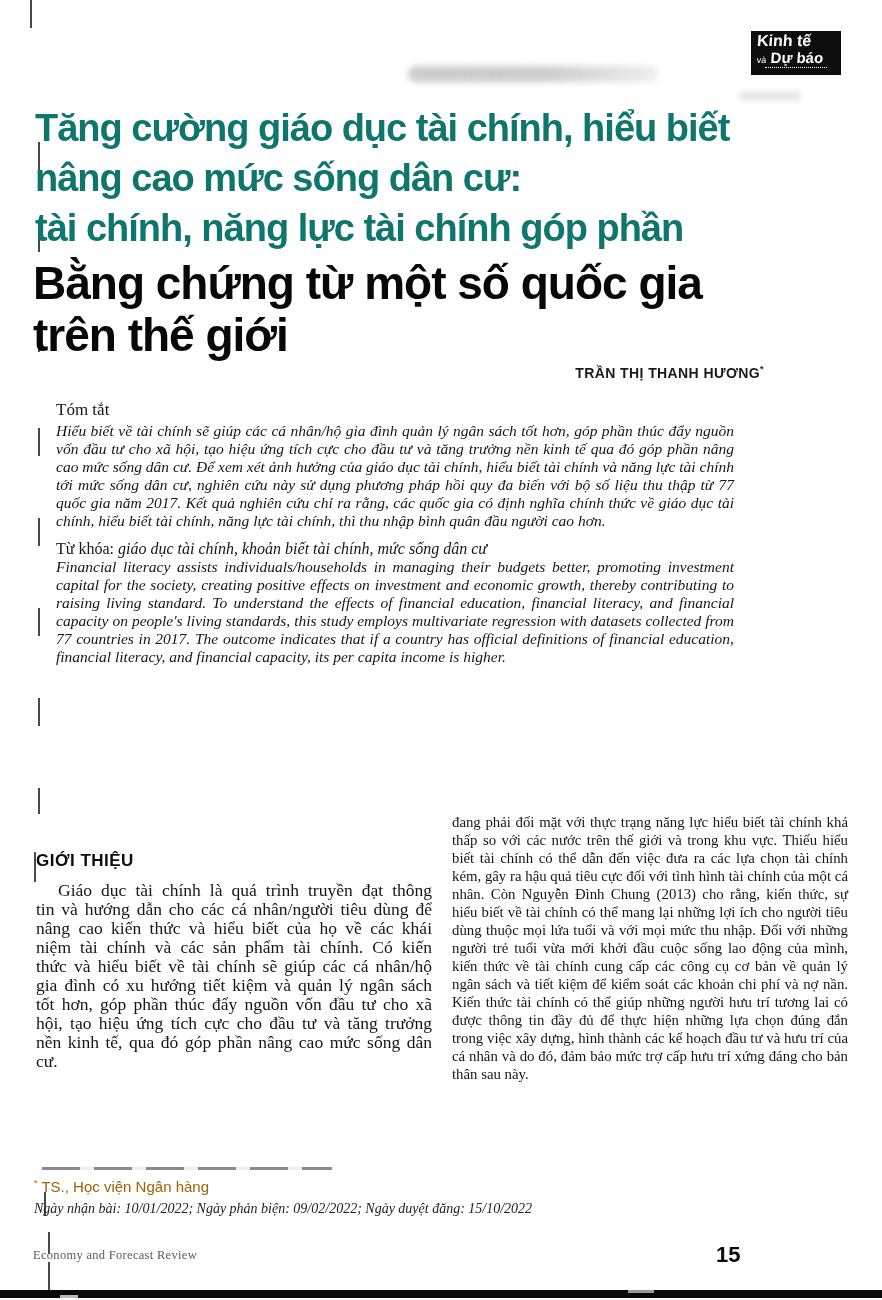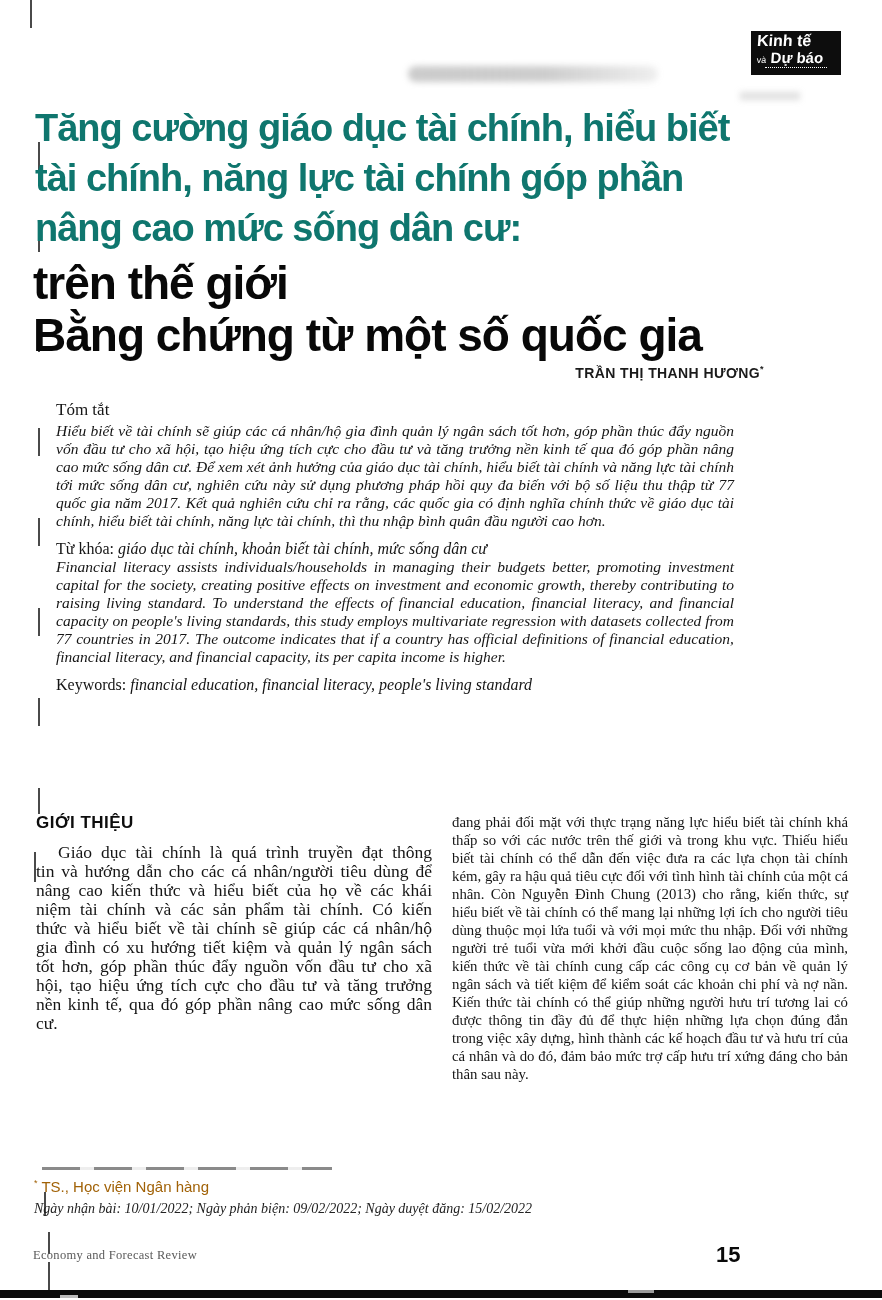--- a/index.html
+++ b/index.html
@@ -46,21 +46,21 @@
   .absblock{position:absolute;left:56px;top:400px;width:678px;}
   .abs-h{font-weight:normal;font-size:17px;margin:0 0 2px 0;}
   .abs-t{font-style:italic;font-size:15.5px;line-height:18px;text-align:justify;margin:0;}
   .kwline{margin-top:10px;font-size:16px;line-height:18px;}
   .kwline .lbl{font-weight:normal;}
   .kwline .val{font-style:italic;}
   .abs-h.en{margin-top:13px;}
   
   .bodycols{position:absolute;left:36px;top:813px;width:812px;display:flex;}
   .col{width:396px;}
-  .col.left{margin-right:20px;}
+  .col.left{margin-right:20px;margin-top:38px;}
   .sec-h{
     font-family:"Liberation Sans", sans-serif;font-weight:bold;
     font-size:17px;letter-spacing:0.5px;margin:0 0 10px 0;color:#0d0d0d;
   }
   .col.left p{
     font-size:17.5px;line-height:19px;text-align:justify;
     margin:0;text-indent:22px;word-spacing:2px;
   }
   .col.right p{
     font-size:14.8px;line-height:18px;text-align:justify;margin:0;
@@ -117,55 +117,52 @@
   <div class="smudge2"></div>
 
   <div class="logo">
     <div class="l1">Kinh tế</div>
     <div class="l2"><span class="va">và</span> <span>Dự báo</span></div>
     <div class="rule"></div>
   </div>
 
   <div class="title1">
     <div>Tăng cường giáo dục tài chính, hiểu biết</div>
+    <div>nâng cao mức sống dân cư:</div>
     <div>tài chính, năng lực tài chính góp phần</div>
-    <div>nâng cao mức sống dân cư:</div>
   </div>
   <div class="title2">
+    <div>Bằng chứng từ một số quốc gia</div>
     <div>trên thế giới</div>
-    <div>Bằng chứng từ một số quốc gia</div>
   </div>
 
   <div class="author"><span>TRẦN THỊ THANH HƯƠNG</span><sup>*</sup></div>
 
   <div class="absblock">
     <div class="abs-h">Tóm tắt</div>
     <p class="abs-t">Hiểu biết về tài chính sẽ giúp các cá nhân/hộ gia đình quản lý ngân sách tốt hơn, góp phần thúc đẩy nguồn vốn đầu tư cho xã hội, tạo hiệu ứng tích cực cho đầu tư và tăng trưởng nền kinh tế qua đó góp phần nâng cao mức sống dân cư. Để xem xét ảnh hưởng của giáo dục tài chính, hiểu biết tài chính và năng lực tài chính tới mức sống dân cư, nghiên cứu này sử dụng phương pháp hồi quy đa biến với bộ số liệu thu thập từ 77 quốc gia năm 2017. Kết quả nghiên cứu chỉ ra rằng, các quốc gia có định nghĩa chính thức về giáo dục tài chính, hiểu biết tài chính, năng lực tài chính, thì thu nhập bình quân đầu người cao hơn.</p>
     <div class="kwline">
       <span class="lbl">Từ khóa:</span><span class="val"> giáo dục tài chính, khoản biết tài chính, mức sống dân cư</span>
     </div>
     <p class="abs-t">Financial literacy assists individuals/households in managing their budgets better, promoting investment capital for the society, creating positive effects on investment and economic growth, thereby contributing to raising living standard. To understand the effects of financial education, financial literacy, and financial capacity on people's living standards, this study employs multivariate regression with datasets collected from 77 countries in 2017. The outcome indicates that if a country has official definitions of financial education, financial literacy, and financial capacity, its per capita income is higher.</p>
-    <div class="kwline">
-      <span class="lbl">Keywords:</span><span class="val"> financial education, financial literacy, people's living standard</span>
-    </div>
   </div>
 
   <div class="bodycols">
     <div class="col left">
       <div class="sec-h">GIỚI THIỆU</div>
       <p>Giáo dục tài chính là quá trình truyền đạt thông tin và hướng dẫn cho các cá nhân/người tiêu dùng để nâng cao kiến thức và hiểu biết của họ về các khái niệm tài chính và các sản phẩm tài chính. Có kiến thức và hiểu biết về tài chính sẽ giúp các cá nhân/hộ gia đình có xu hướng tiết kiệm và quản lý ngân sách tốt hơn, góp phần thúc đẩy nguồn vốn đầu tư cho xã hội, tạo hiệu ứng tích cực cho đầu tư và tăng trưởng nền kinh tế, qua đó góp phần nâng cao mức sống dân cư.</p>
     </div>
     <div class="col right">
       <p>đang phải đối mặt với thực trạng năng lực hiểu biết tài chính khá thấp so với các nước trên thế giới và trong khu vực. Thiếu hiểu biết tài chính có thể dẫn đến việc đưa ra các lựa chọn tài chính kém, gây ra hậu quả tiêu cực đối với tình hình tài chính của một cá nhân. Còn Nguyễn Đình Chung (2013) cho rằng, kiến thức, sự hiểu biết về tài chính có thể mang lại những lợi ích cho người tiêu dùng thuộc mọi lứa tuổi và với mọi mức thu nhập. Đối với những người trẻ tuổi vừa mới khởi đầu cuộc sống lao động của mình, kiến thức về tài chính cung cấp các công cụ cơ bản về quản lý ngân sách và tiết kiệm để kiểm soát các khoản chi phí và nợ nần. Kiến thức tài chính có thể giúp những người hưu trí tương lai có được thông tin đầy đủ để thực hiện những lựa chọn đúng đắn trong việc xây dựng, hình thành các kế hoạch đầu tư và hưu trí của cá nhân và do đó, đảm bảo mức trợ cấp hưu trí xứng đáng cho bản thân sau này.</p>
     </div>
   </div>
 
   <div class="fn-rule"></div>
   <div class="fn-aff"><sup>*</sup><span> TS., Học viện Ngân hàng</span></div>
-  <div class="fn-dates">Ngày nhận bài: 10/01/2022; Ngày phản biện: 09/02/2022; Ngày duyệt đăng: 15/02/2022</div>
+  <div class="fn-dates">Ngày nhận bài: 10/01/2022; Ngày phản biện: 09/02/2022; Ngày duyệt đăng: 15/10/2022</div>
 
   <div class="foot-journal">Economy and Forecast Review</div>
   <div class="foot-page">15</div>
   <div class="bottom-bar">
     <div class="notch"></div>
     <div class="notch2"></div>
   </div>
 
 </div>
 

